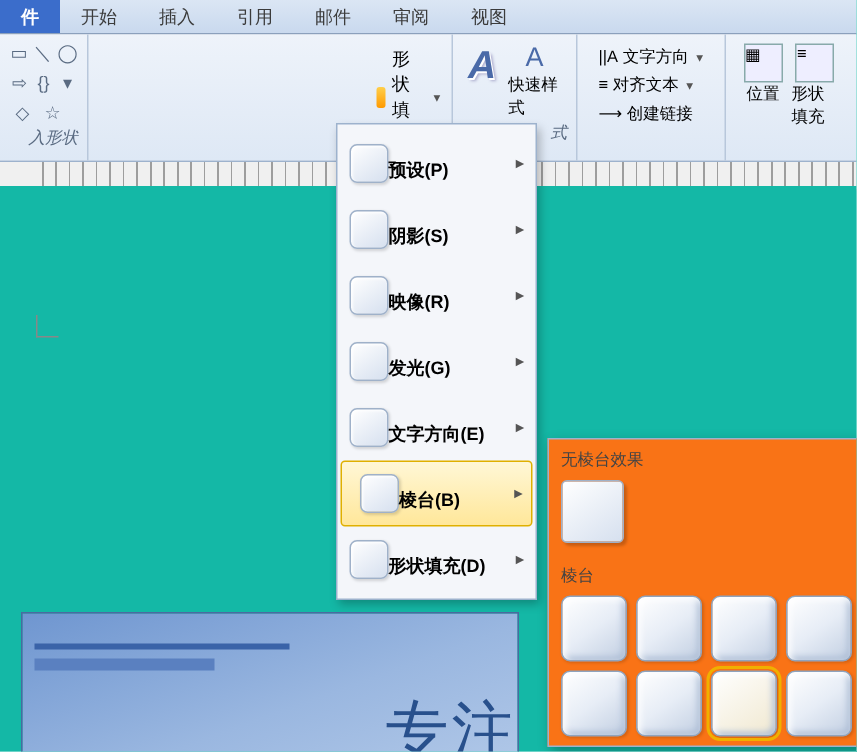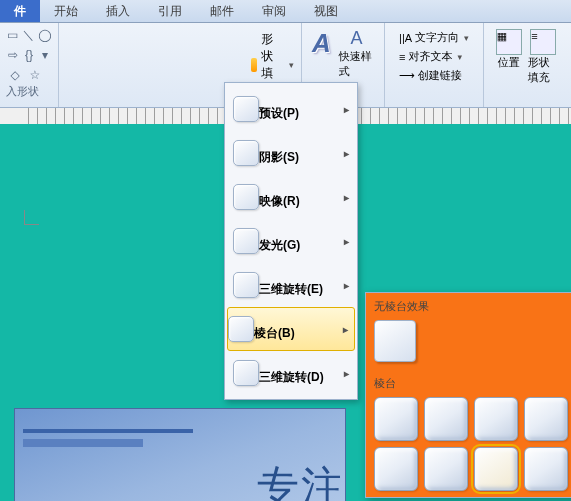--- a/index.html
+++ b/index.html
@@ -44,24 +44,25 @@
     position: relative;
   }
   .group {
     border-right: 1px solid #b8c7db;
     padding: 3px 6px 1px;
     display: flex;
     flex-direction: column;
     justify-content: space-between;
   }
   .group-label {
-    text-align: left;
+    text-align: right;
     font-size: 11px;
     color: #5a6b82;
     padding-bottom: 12px;
+    font-style: italic;
   }
   .shape-small {
     display: flex;
     gap: 2px;
     flex-direction: column;
   }
   .shape-small-row { display: flex; gap: 2px; }
   .shp-ico {
     width: 16px; height: 16px;
     display: flex; align-items: center; justify-content: center;
@@ -197,21 +198,21 @@
     gap: 0;
     padding: 9px 6px;
     cursor: pointer;
     position: relative;
     font-weight: bold;
   }
   .fx-item.hover {
     background: linear-gradient(#fff7d6, #ffe79a);
     border: 1px solid #e0b000;
     border-radius: 3px;
-    padding: 8px 0;
+    padding: 8px 12px;
   }
   .fx-thumb {
     width: 24px; height: 24px;
     background: linear-gradient(145deg, #fff, #d6e0ef);
     border: 1px solid #9fb1c9;
     border-radius: 5px;
     box-shadow: inset 1px 1px 2px #fff, 1px 1px 2px rgba(0,0,0,.15);
   }
   .fx-arrow {
     position: absolute; right: 6px; top: 50%; transform: translateY(-50%);
@@ -404,31 +405,31 @@
     <span>映像(R)</span>
     <span class="fx-arrow">▸</span>
   </div>
   <div class="fx-item">
     <span class="fx-thumb"></span>
     <span>发光(G)</span>
     <span class="fx-arrow">▸</span>
   </div>
   <div class="fx-item">
     <span class="fx-thumb"></span>
-    <span>三维旋转(E)</span>
+    <span>文字方向(E)</span>
     <span class="fx-arrow">▸</span>
   </div>
   <div class="fx-item hover">
     <span class="fx-thumb"></span>
     <span>棱台(B)</span>
     <span class="fx-arrow">▸</span>
   </div>
   <div class="fx-item">
     <span class="fx-thumb"></span>
-    <span>三维旋转(D)</span>
+    <span>形状填充(D)</span>
     <span class="fx-arrow">▸</span>
   </div>
 </div>
 
 <div class="bevel-panel">
   <div class="bevel-header">无棱台效果</div>
   <div class="bevel-none"></div>
   <div class="bevel-header">棱台</div>
   <div class="bevel-grid">
     <div class="bevel-swatch"></div>

